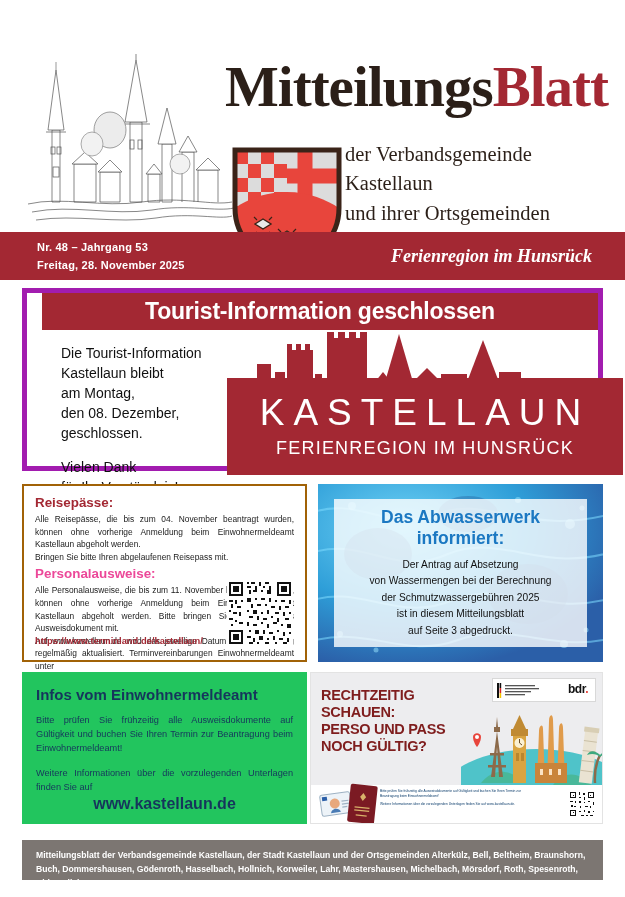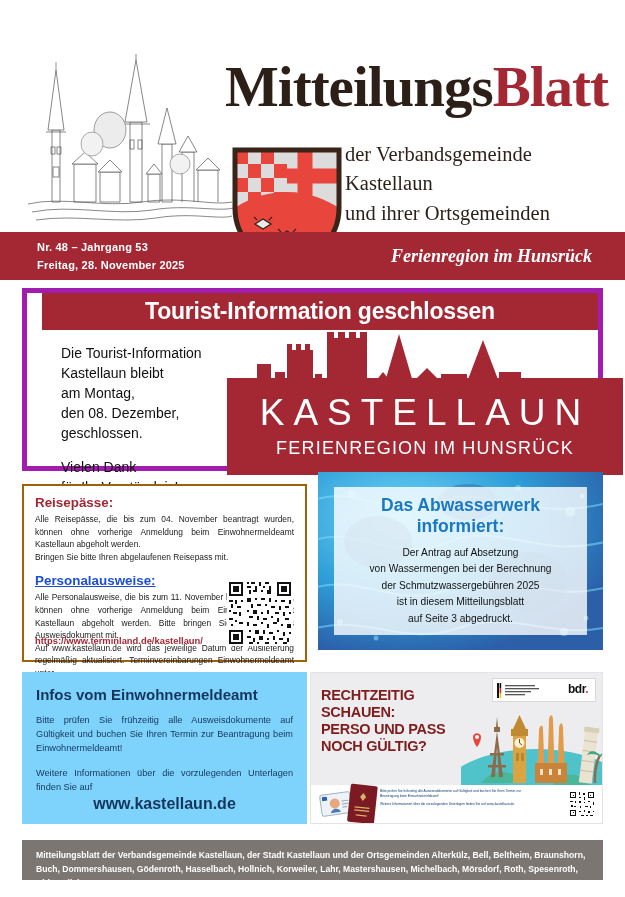--- a/index.html
+++ b/index.html
@@ -48,43 +48,43 @@
   .kast-name{position:absolute;left:0;top:62px;width:396px;text-align:center;
              color:#fff;font-size:37px;letter-spacing:9px;font-weight:300;}
   .kast-sub{position:absolute;left:0;top:108px;width:396px;text-align:center;
             color:#fff;font-size:18px;letter-spacing:1.2px;font-weight:500;}
 
   
   .passbox{position:absolute;left:22px;top:484px;width:285px;height:178px;
            border:2px solid #a16207;box-sizing:border-box;background:#fff;
            padding:9px 11px;}
   .pass-h{color:#A32833;font-size:13.4px;font-weight:700;margin:0 0 3px;}
-  .pass-h2{color:#1d4ed8;font-size:13.4px;font-weight:700;margin:10px 0 3px;text-decoration:underline;}
+  .pass-h2{color:#ec4899;font-size:13.4px;font-weight:700;margin:3px 0 3px;}
   .pass-p{font-size:8.4px;line-height:1.5;margin:0;text-align:justify;
           color:#1a1a1a;}
   .pass-p2{font-size:8.4px;line-height:1.5;margin:0;text-align:justify;
            color:#1a1a1a;}
   .qr{position:absolute;right:12px;bottom:14px;width:66px;height:66px;}
   .pass-link{position:absolute;left:11px;bottom:14px;color:#A32833;
              font-size:9.4px;font-weight:700;}
 
-  .abwbox{position:absolute;left:318px;top:472px;width:285px;height:178px;
+  .abwbox{position:absolute;left:318px;top:484px;width:285px;height:178px;
           box-sizing:border-box;overflow:hidden;}
   .abw-inner{position:absolute;left:16px;top:15px;width:253px;height:148px;
              background:rgba(255,255,255,.80);
              display:flex;flex-direction:column;align-items:center;
              justify-content:center;}
   .abw-h{color:#1B78C2;font-size:17.5px;font-weight:700;line-height:1.2;
          text-align:center;margin:0 0 8px;}
   .abw-p{color:#111;font-size:10.2px;line-height:1.62;text-align:center;
          margin:0;}
 
   
   .infobox{position:absolute;left:22px;top:672px;width:285px;height:152px;
-           background:#7dd3fc;box-sizing:border-box;padding:14px 14px 0;}
+           background:#22c55e;box-sizing:border-box;padding:14px 14px 0;}
   .info-h{color:#16355C;font-size:15px;font-weight:700;margin:0 0 11px;}
   .info-p{color:#16355C;font-size:9.2px;line-height:1.52;margin:0;
           text-align:justify;}
   .info-p.gap{margin-top:11px;}
   .info-url{color:#16355C;font-size:16px;font-weight:700;text-align:center;
             }
 
   .adbox{position:absolute;left:310px;top:672px;width:293px;height:152px;
          background:#ffffff;overflow:hidden;border:1px solid #e3e3e3;
          box-sizing:border-box;}

